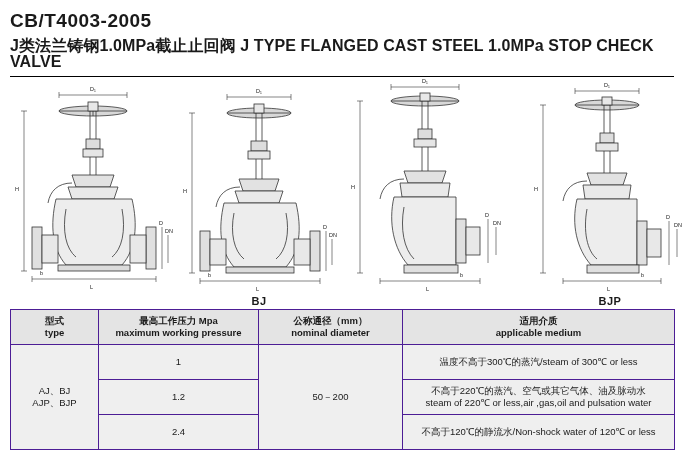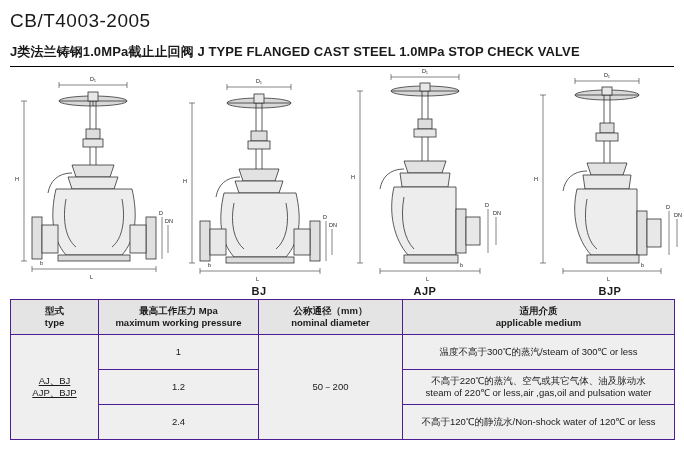--- a/index.html
+++ b/index.html
@@ -16,30 +16,30 @@
   }
   .page {
     position: relative;
     width: 684px;
     height: 469px;
     box-sizing: border-box;
     padding: 8px 10px 0 10px;
   }
   .std-code {
     font-size: 19px;
-    font-weight: normal;
+    font-weight: bold;
     letter-spacing: 0.5px;
     line-height: 22px;
     margin: 2px 0 0 0;
   }
   .title-line {
-    font-size: 13px;
+    font-size: 16px;
     font-weight: bold;
     line-height: 16px;
-    margin-top: 12px;
+    margin-top: 6px;
     letter-spacing: 0.1px;
   }
   .rule {
     height: 1px;
     background: #000;
     margin-top: 6px;
     width: 664px;
   }
 
   
@@ -94,21 +94,20 @@
     font-size: 9.5px;
     height: 28px;
   }
   table.perf tbody td {
     background: #efefef;
     height: 28px;
   }
   td.type-cell {
     background: #efefef;
     font-size: 9.5px;
-    text-decoration: underline;
   }
   .cn {
     display: block;
   }
   .en {
     display: block;
   }
 </style>
 </head>
 <body>
@@ -255,21 +254,20 @@
         </g>
         <g font-size="5.5" fill="#222" font-family="Liberation Sans, sans-serif">
           <text x="80" y="4">D₁</text>
           <text x="9" y="110">H</text>
           <text x="84" y="212">L</text>
           <text x="143" y="138">D</text>
           <text x="151" y="146">DN</text>
           <text x="118" y="198">b</text>
         </g>
       </svg>
-      <div class="fig-label">AJP</div>
     </div>
 
     <div class="fig" style="left:517px;">
       <svg width="166" height="214" viewBox="0 0 166 214">
         <g stroke="#333" fill="none" stroke-width="0.8">
           <ellipse cx="80" cy="26" rx="32" ry="5" fill="#d8d8d8"></ellipse>
           <line x1="48" y1="26" x2="112" y2="26"></line>
           <rect x="75" y="18" width="10" height="8" fill="#e8e8e8"></rect>
           <line x1="77" y1="26" x2="77" y2="94"></line>
           <line x1="83" y1="26" x2="83" y2="94"></line>

